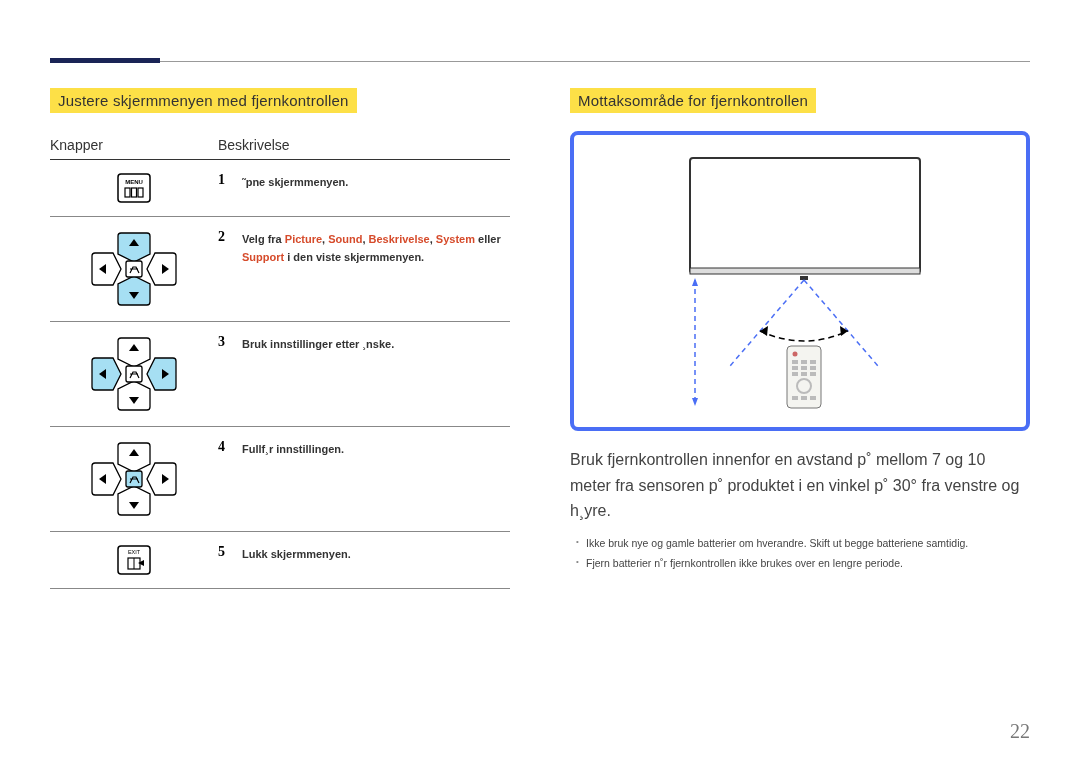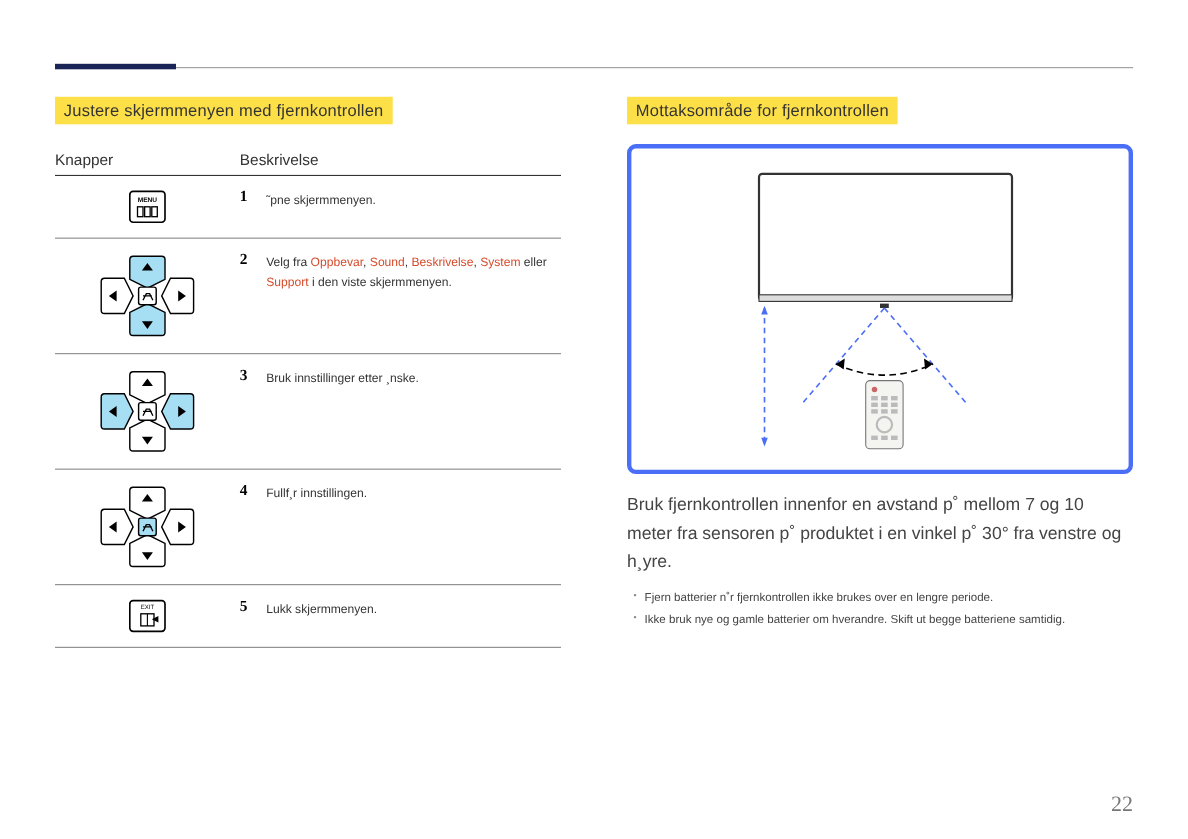--- a/index.html
+++ b/index.html
@@ -12,21 +12,21 @@
   .section-title { display: inline-block; background: #fde047; color: #333; font-size: 15px; padding: 4px 8px; font-weight: 400; margin-bottom: 18px; letter-spacing: 0.2px; }
   .tbl-head { display: flex; border-bottom: 1px solid #333; }
   .tbl-head .c1, .tbl-rows .row .c1 { width: 168px; flex: 0 0 168px; }
   .tbl-head .c2, .tbl-rows .row .c2 { flex: 1; }
   .tbl-head span { font-size: 14px; color: #333; padding: 6px 0 6px 0; font-weight: 400; display: block; }
   .row { display: flex; border-bottom: 1px solid #888; padding: 12px 0 12px 0; align-items: flex-start; }
   .row:last-child { border-bottom: 1px solid #888; }
   .iconcell { display: flex; align-items: flex-start; justify-content: center; }
   .desc { display: flex; gap: 12px; }
   .stepnum { font-size: 14px; font-weight: 700; font-family: Georgia, 'Times New Roman', serif; min-width: 12px; }
-  .steptxt { font-size: 11px; color: #333; line-height: 1.6; font-weight: 400; padding-top: 2px;}
+  .steptxt { font-size: 11px; color: #333; line-height: 1.6; font-weight: 700; padding-top: 2px;}
   .keyword { color: #d64b2b; }
   .right .box { border: 4px solid #4a6ef5; border-radius: 8px; width: 100%; height: 300px; margin-bottom: 16px; display:flex; align-items:center; justify-content:center;}
   .right p.note { font-size: 16px; color: #444; line-height: 1.6; margin-bottom: 10px; }
   .bullets { list-style: none; padding-left: 6px; }
   .bullets li { font-size: 10.5px; color: #444; line-height: 1.9; padding-left: 10px; position: relative; }
   .bullets li::before { content: "•"; position: absolute; left: 0; top: 0; color: #888; font-size: 8px;}
   .pagenum { position: absolute; right: 50px; bottom: 20px; font-size: 20px; color: #777; font-family: Georgia, 'Times New Roman', serif; }
   svg { display:block; }
 </style>
 </head>
@@ -84,21 +84,21 @@
                 <polygon points="46,70 41,63 51,63"></polygon>
                 <polygon points="11,40 18,35 18,45"></polygon>
                 <polygon points="81,40 74,35 74,45"></polygon>
               </g>
               <path d="M42 44 l3 -6 h3 l3 6 M42 40 h8" stroke="#000" stroke-width="1.2" fill="none"></path>
             </svg>
           </div>
           <div class="c2 desc">
             <span class="stepnum">2</span>
             <span class="steptxt">
-              <span>Velg fra </span><span class="keyword">Oppbevar</span>, <span class="keyword">Sound</span>, <span class="keyword">Beskrivelse</span>, <span class="keyword">System</span><span> eller </span><span class="keyword">Support</span><span> i den viste skjermmenyen.</span>
+              <span>Velg fra </span><span class="keyword">Picture</span>, <span class="keyword">Sound</span>, <span class="keyword">Beskrivelse</span>, <span class="keyword">System</span><span> eller </span><span class="keyword">Support</span><span> i den viste skjermmenyen.</span>
             </span>
           </div>
         </div>
 
         <div class="row">
           <div class="c1 iconcell">
             <svg width="92" height="80" viewBox="0 0 92 80">
               <g stroke="#000" stroke-width="1.3">
                 <path d="M33 4 h26 a3 3 0 0 1 3 3 v18 l-16 8 -16 -8 v-18 a3 3 0 0 1 3 -3 z" fill="#fff"></path>
                 <path d="M33 76 h26 a3 3 0 0 0 3 -3 v-18 l-16 -8 -16 8 v18 a3 3 0 0 0 3 3 z" fill="#fff"></path>
@@ -206,20 +206,20 @@
                 <rect x="14" y="50" width="6" height="4"></rect>
                 <rect x="23" y="50" width="6" height="4"></rect>
             </g>
           </g>
         </svg>
       </div>
 
       <p class="note">Bruk fjernkontrollen innenfor en avstand p˚ mellom 7 og 10 meter fra sensoren p˚ produktet i en vinkel p˚ 30° fra venstre og h¸yre.</p>
 
       <ul class="bullets">
+        <li>Ikke bruk nye og gamle batterier om hverandre. Skift ut begge batteriene samtidig.</li>
         <li>Fjern batterier n˚r fjernkontrollen ikke brukes over en lengre periode.</li>
-        <li>Ikke bruk nye og gamle batterier om hverandre. Skift ut begge batteriene samtidig.</li>
       </ul>
     </div>
   </div>
 
   <div class="pagenum">22</div>
 </div>
 
 </body></html>

